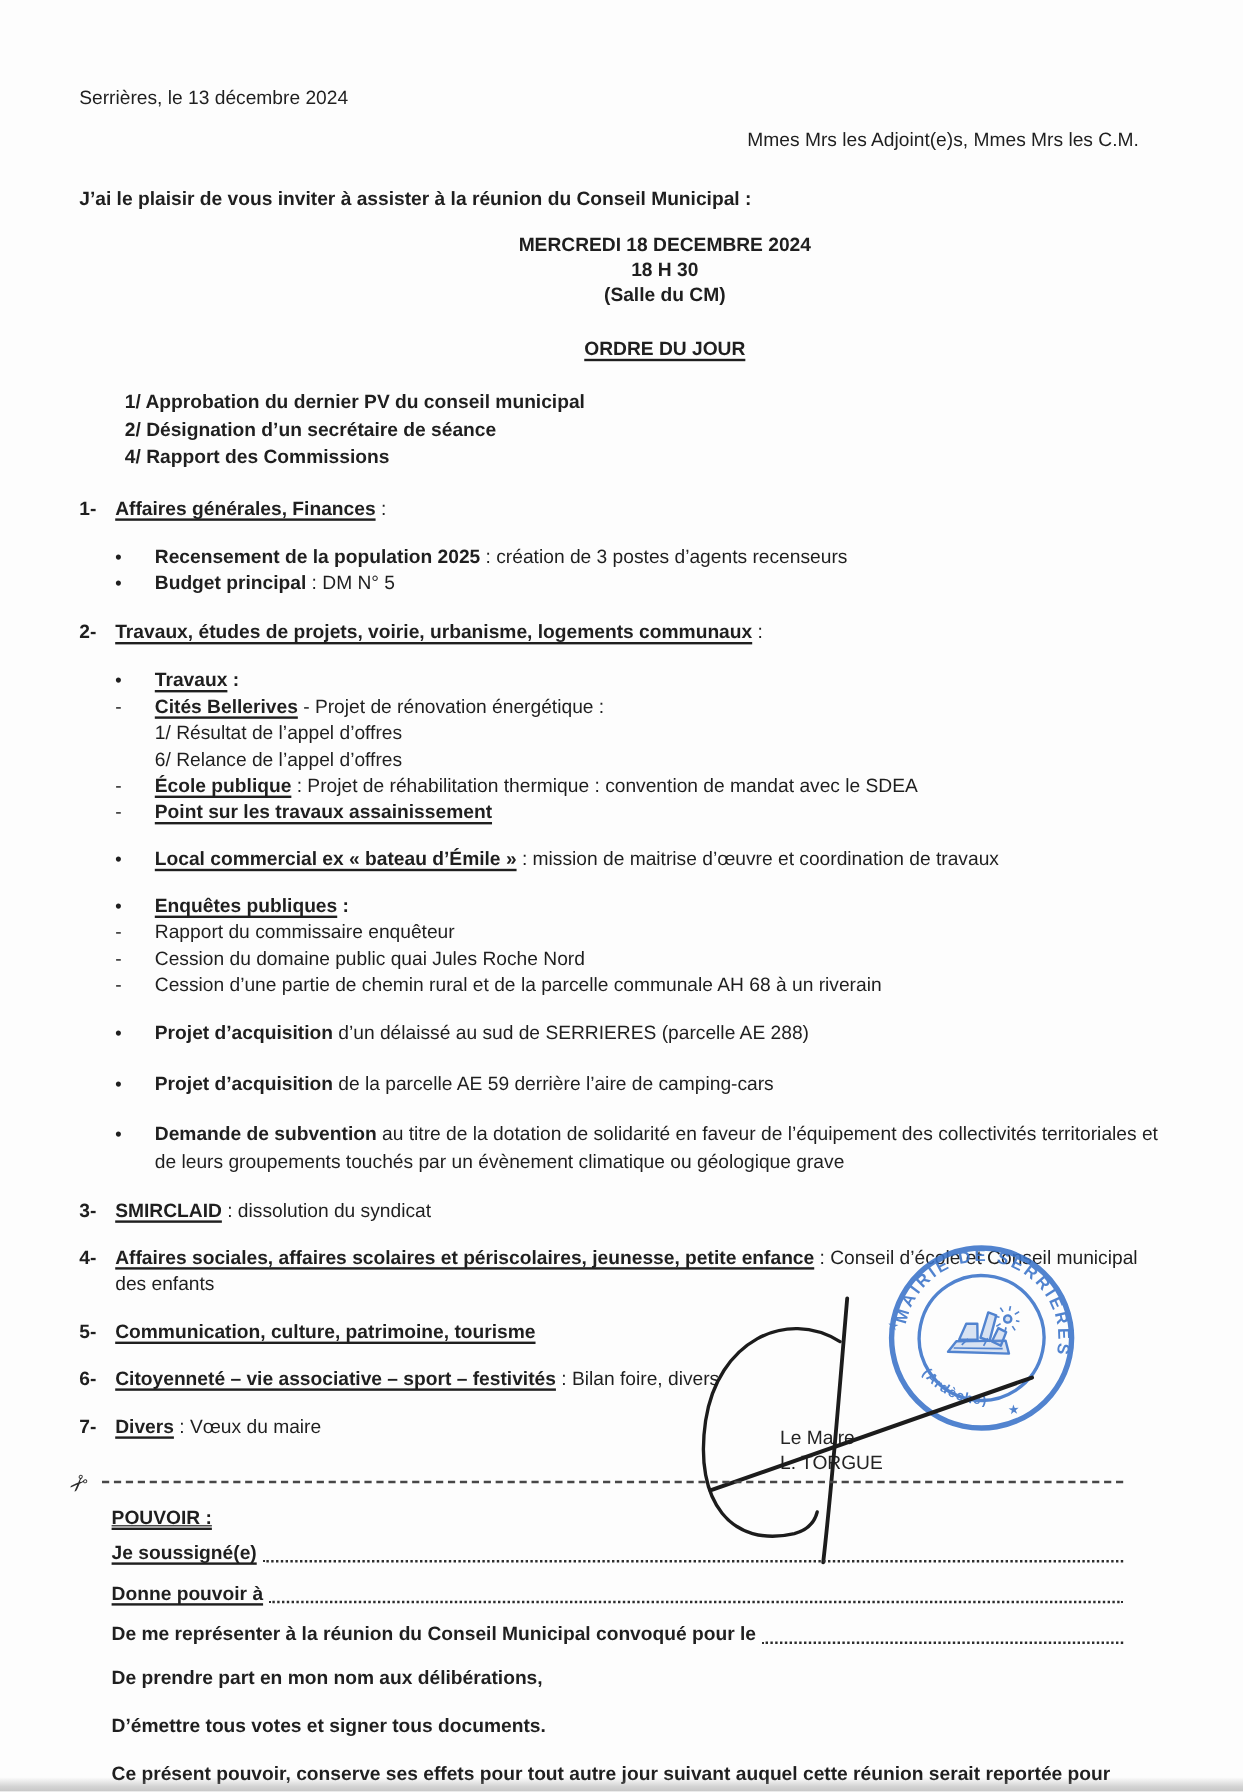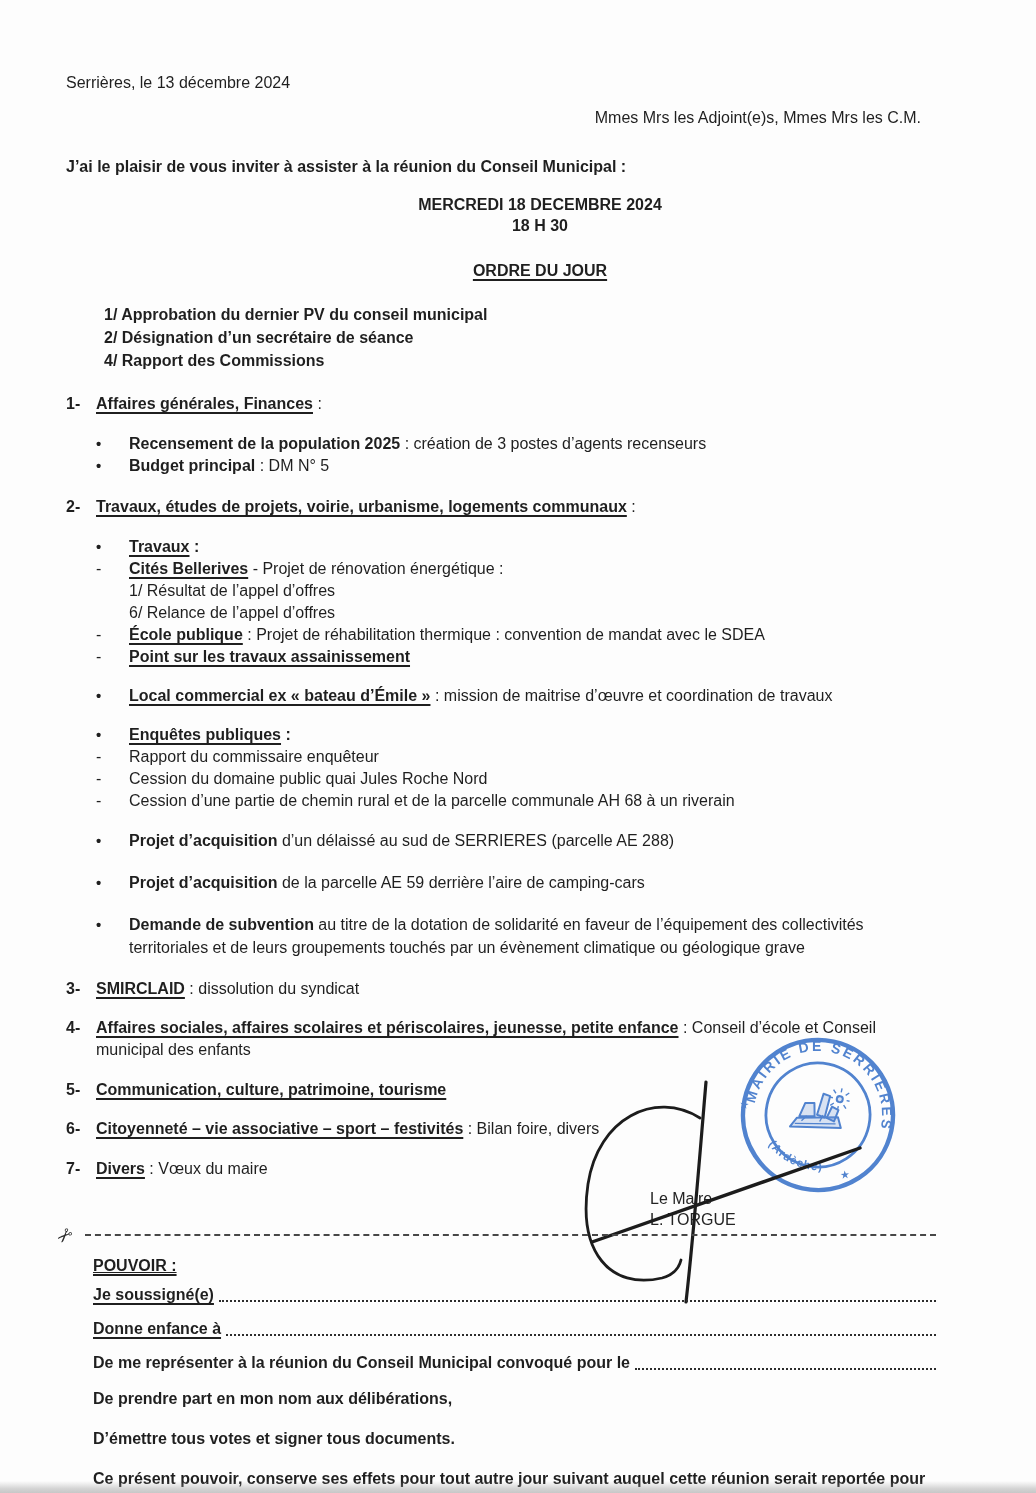--- a/index.html
+++ b/index.html
@@ -2,21 +2,21 @@
 <html><head>
 <meta charset="utf-8">
 <style>
   html,body{margin:0;padding:0;background:#e9e9e9;}
   .page{
     position:relative;width:1036px;height:1493px;margin:0 auto;
     background:#fdfdfd;color:#1f1f1f;
     font-family:"Liberation Sans",sans-serif;font-size:16px;line-height:22px;
     overflow:hidden;
   }
-  .content{padding:72px 92px 0 66px;position:relative;}
+  .content{padding:72px 64px 0 66px;position:relative;}
   .b{font-weight:700;}
   .hu{font-weight:700;text-decoration:underline;text-decoration-thickness:1.7px;text-underline-offset:3px;}
   .date-line{line-height:22px;}
   .recipients{margin-top:13px;text-align:right;margin-right:23px;}
   .intro{margin-top:27px;font-weight:700;}
   .centerblock{margin-left:70px;text-align:center;font-weight:700;line-height:21px;}
   .meet{margin-top:16px;}
   .agenda-title{margin-top:24px;margin-left:70px;text-align:center;}
   .prelim{margin-top:21px;margin-left:38px;font-weight:700;line-height:23px;}
   .sec{display:flex;}
@@ -55,20 +55,21 @@
 <div class="page">
   <div class="content">
 
     <div class="date-line">Serrières, le 13 décembre 2024</div>
     <div class="recipients">Mmes Mrs les Adjoint(e)s, Mmes Mrs les C.M.</div>
     <div class="intro">J’ai le plaisir de vous inviter à assister à la réunion du Conseil Municipal :</div>
 
     <div class="centerblock meet">
       <div>MERCREDI 18 DECEMBRE 2024</div>
       <div>18 H 30</div>
+      <div>(Salle du CM)</div>
     </div>
 
     <div class="agenda-title">
       <span class="hu">ORDRE DU JOUR</span>
     </div>
 
     <div class="prelim">
       <div>1/ Approbation du dernier PV du conseil municipal</div>
       <div>2/ Désignation d’un secrétaire de séance</div>
       <div>4/ Rapport des Commissions</div>
@@ -221,21 +222,21 @@
       <span class="scissors">✂</span>
       <span class="dashline"></span>
     </div>
     <div class="pv-inner">
       <div class="pv-title"><span class="hu">POUVOIR :</span></div>
       <div class="pv-row">
         <span class="hu">Je soussigné(e)</span>
         <span class="leader"></span>
       </div>
       <div class="pv-row sp">
-        <span class="hu">Donne enfance à</span>
+        <span class="hu">Donne pouvoir à</span>
         <span class="leader"></span>
       </div>
       <div class="pv-row sp">
         <span class="b">De me représenter à la réunion du Conseil Municipal convoqué pour le</span>
         <span class="leader"></span>
       </div>
       <div class="pv-par">De prendre part en mon nom aux délibérations,</div>
       <div class="pv-par">D’émettre tous votes et signer tous documents.</div>
       <div class="pv-par">Ce présent pouvoir, conserve ses effets pour tout autre jour suivant auquel cette réunion serait reportée pour une cause quelconque.</div>
     </div>

